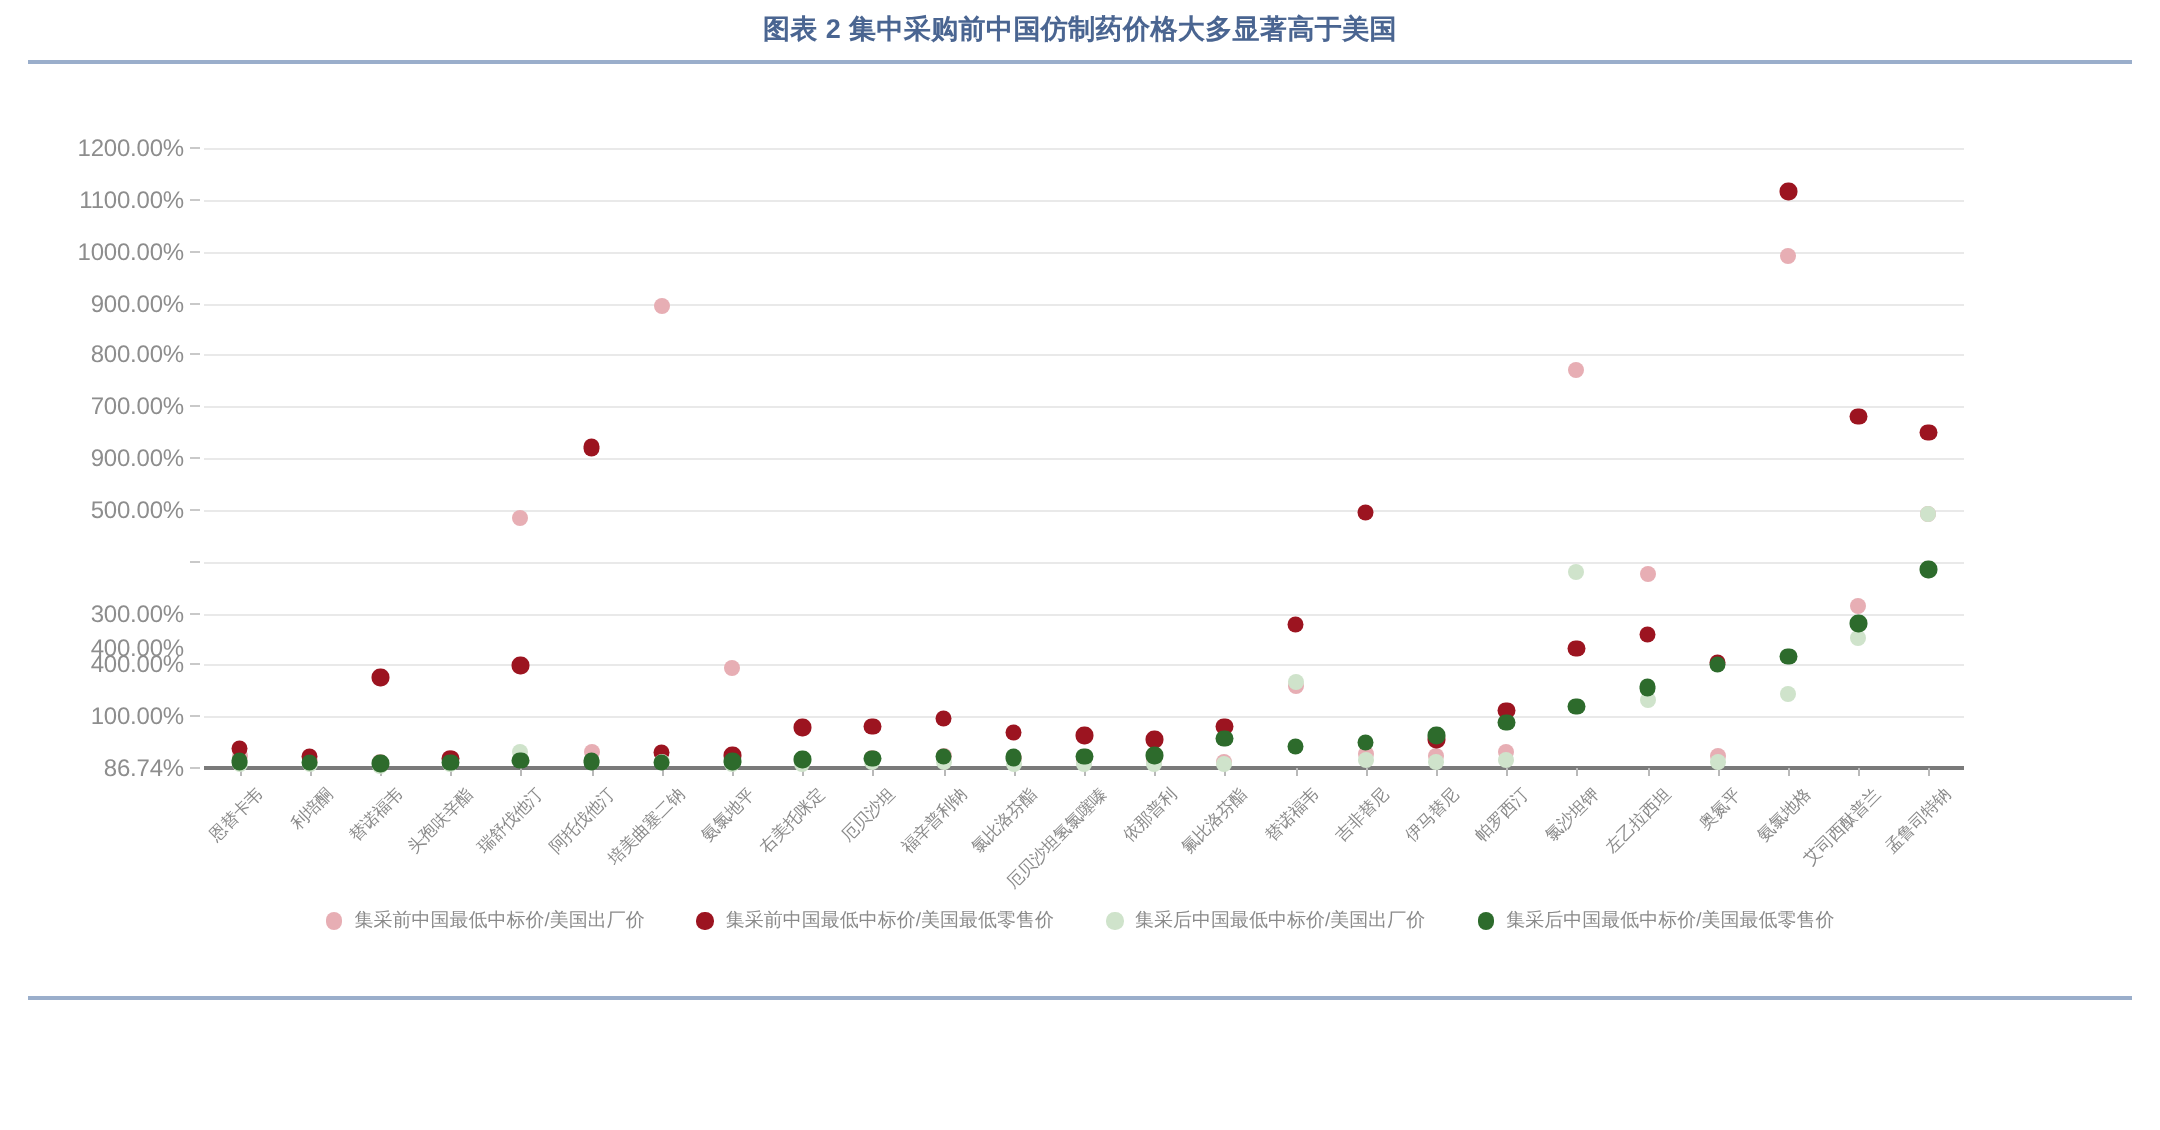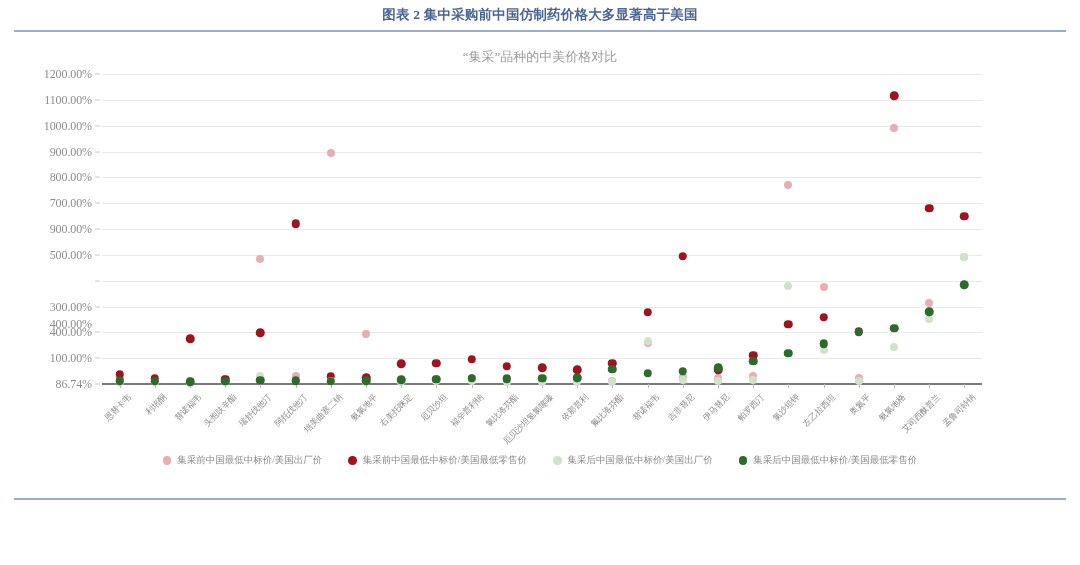--- a/index.html
+++ b/index.html
@@ -12,21 +12,20 @@
     height: 565px;
     font-family: "Liberation Sans", sans-serif;
     color: #404040;
     overflow: hidden;
   }
 
   #page {
     position: relative;
     width: 1080px;
     height: 565px;
-    font-family: Liberation Serif, serif;
   }
 
   
   .exhibit-title {
     position: absolute;
     left: 0;
     top: 6px;
     width: 1080px;
     text-align: center;
     font-size: 13.5px;
@@ -203,21 +202,20 @@
 </head>
 <body>
 
 <div id="page">
 
   <div class="exhibit-title">图表 2 集中采购前中国仿制药价格大多显著高于美国</div>
   <div class="title-rule"></div>
 
   <div class="chart-card">
 
-    <div class="chart-title">“集采”品种的中美价格对比</div>
 
     <div class="plot-wrap">
       <div class="y-axis" id="y-axis">
           <div class="y-tick" style="top: 310px;">86.74%</div>
           <div class="y-tick-dash" style="top: 310px;"></div>
           <div class="y-tick" style="top: 284.167px;">100.00%</div>
           <div class="y-tick-dash" style="top: 284.167px;"></div>
           <div class="y-tick" style="top: 258.333px;">400.00%</div>
           <div class="y-tick-dash" style="top: 258.333px;"></div>
           <div class="y-tick" style="top: 232.5px;">300.00%</div>

